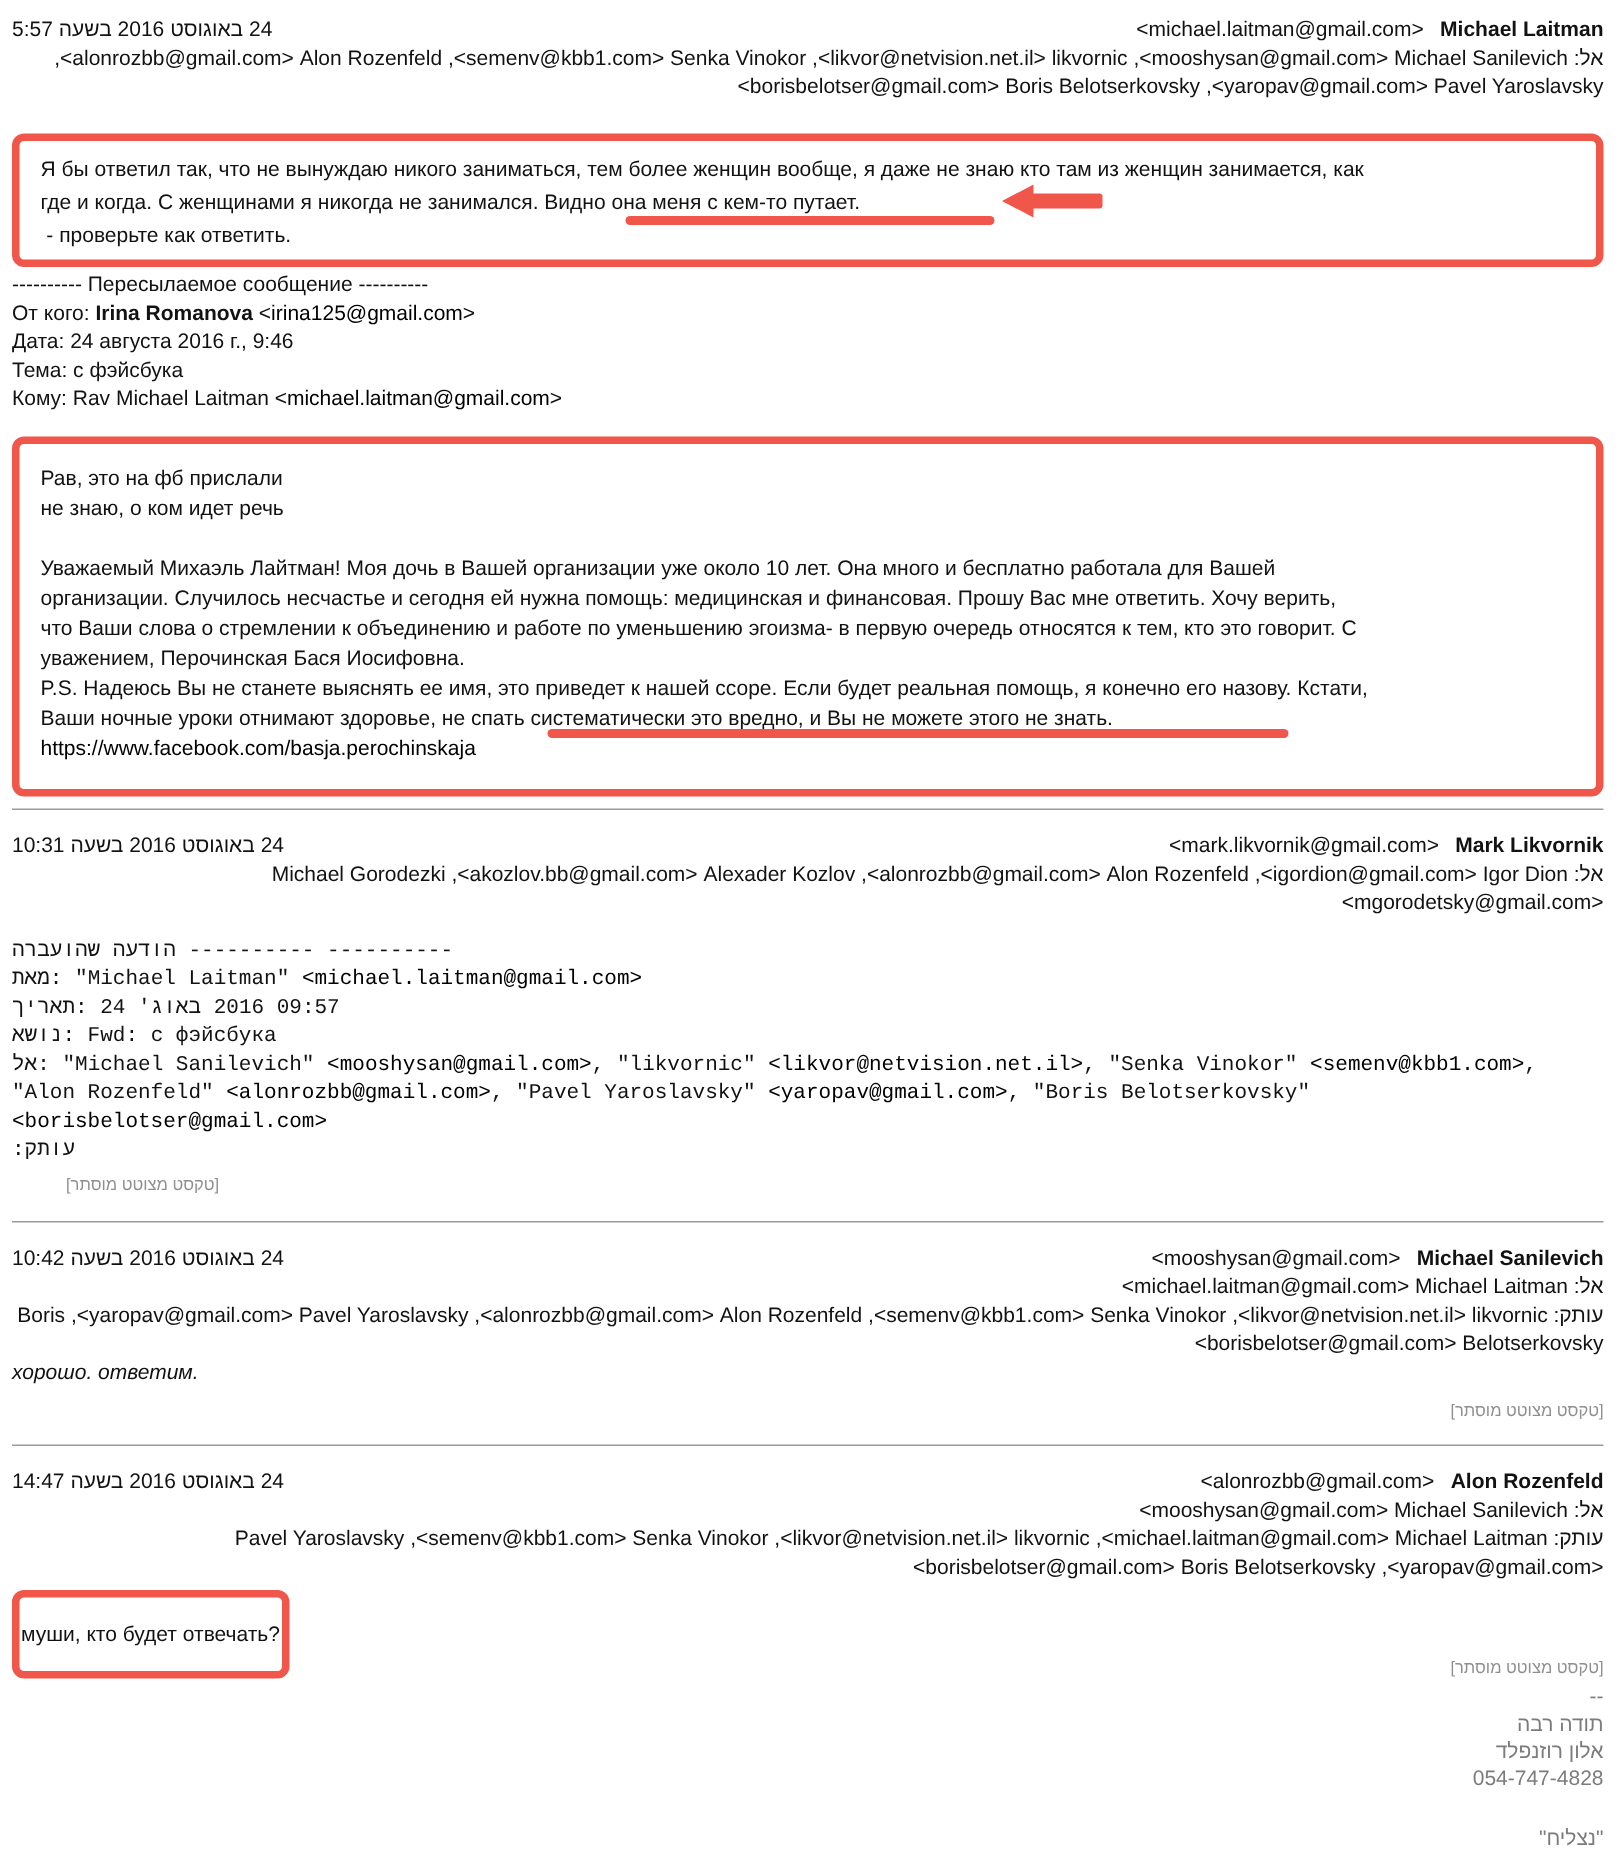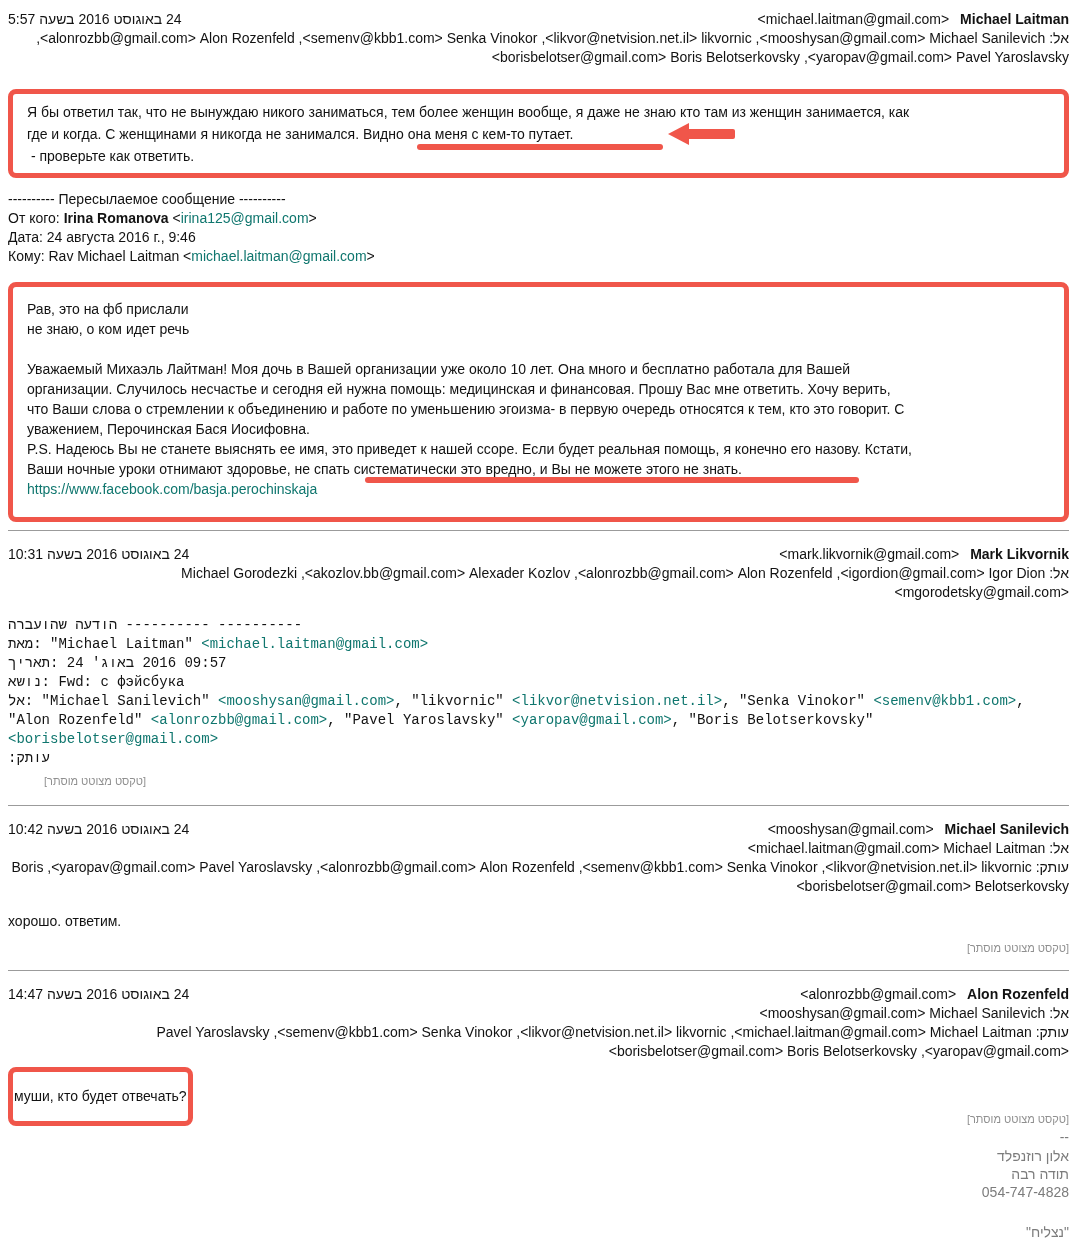--- a/index.html
+++ b/index.html
@@ -19,30 +19,30 @@
   .box3{margin-top:6px;padding:15px 1px;width:fit-content;line-height:19px;}
   .btext{white-space:pre-wrap;margin:0;}
   .redline{position:absolute;height:6px;background:#f0564a;border-radius:3px;}
   .ul1{left:404px;top:50px;width:246px;}
   .ul2{left:352px;top:190px;width:494px;}
   .arrow{position:absolute;left:655px;top:29px;width:70px;height:22px;}
   .arrow .head{position:absolute;left:0;top:0;width:0;height:0;
     border-top:11px solid transparent;border-bottom:11px solid transparent;border-right:21px solid #f0564a;}
   .arrow .tail{position:absolute;left:19px;top:6px;width:48px;height:10px;background:#f0564a;border-radius:2px;}
   
-  .fwd{margin-top:12px;}
+  .fwd{margin-top:2px;}
   .qblock{margin-top:14px;font-family:Liberation Mono, monospace;}
   .qline{min-height:19px;}
-  .lnk{color:#0f766e;text-decoration:none;cursor:pointer;}
+  .lnk{color:#000000;text-decoration:none;cursor:pointer;}
   hr.sep{border:none;border-top:1px solid #9b9b9b;margin:8px 0;}
   .msg{margin-top:14px;}
   .marker{color:#8f8f8f;font-size:11px;line-height:15px;padding-left:36px;}
   .marker-left{text-align:left;margin-top:6px;}
   .marker-right{text-align:right;margin-top:10px;}
-  .body-ltr{margin-top:16px;}
+  .body-ltr{font-style:italic;}
   .sig{direction:rtl;text-align:right;color:#7c7c7c;line-height:18px;}
   .sig .dashes{line-height:20px;}
   .closing{margin-top:22px;}
   .neg{margin-top:-14px;}
 </style>
 </head>
 <body>
 
 <div class="page">
 
@@ -64,20 +64,21 @@
       <div class="arrow">
         <div class="head"></div>
         <div class="tail"></div>
       </div>
     </div>
 
     <div class="fwd">
         <div class="qline"><span>---------- Пересылаемое сообщение ----------</span></div>
         <div class="qline"><span>От кого: </span><span><b>Irina Romanova</b></span><span> &lt;</span><span class="lnk">irina125@gmail.com</span><span>&gt;</span></div>
         <div class="qline"><span>Дата: 24 августа 2016 г., 9:46</span></div>
+        <div class="qline"><span>Тема: с фэйсбука</span></div>
         <div class="qline"><span>Кому: Rav Michael Laitman &lt;</span><span class="lnk">michael.laitman@gmail.com</span><span>&gt;</span></div>
       </div>
 
     <div class="rbox box2">
       <p class="btext">Рав, это на фб прислали
 не знаю, о ком идет речь
 
 Уважаемый Михаэль Лайтман! Моя дочь в Вашей организации уже около 10 лет. Она много и бесплатно работала для Вашей
 организации. Случилось несчастье и сегодня ей нужна помощь: медицинская и финансовая. Прошу Вас мне ответить. Хочу верить,
 что Ваши слова о стремлении к объединению и работе по уменьшению эгоизма- в первую очередь относятся к тем, кто это говорит. С
@@ -151,20 +152,20 @@
     <div class="rbox box3">
       <span>муши, кто будет отвечать?</span>
     </div>
 
     <div class="marker marker-right neg">
       <span dir="rtl">[טקסט מצוטט מוסתר]</span>
     </div>
 
     <div class="sig">
       <div class="dashes">--</div>
+      <div>תודה רבה</div>
       <div>אלון רוזנפלד</div>
-      <div>תודה רבה</div>
       <div>054-747-4828</div>
       <div class="closing">"נצליח"</div>
     </div>
   </div>
 
 </div>
 
 </body></html>

